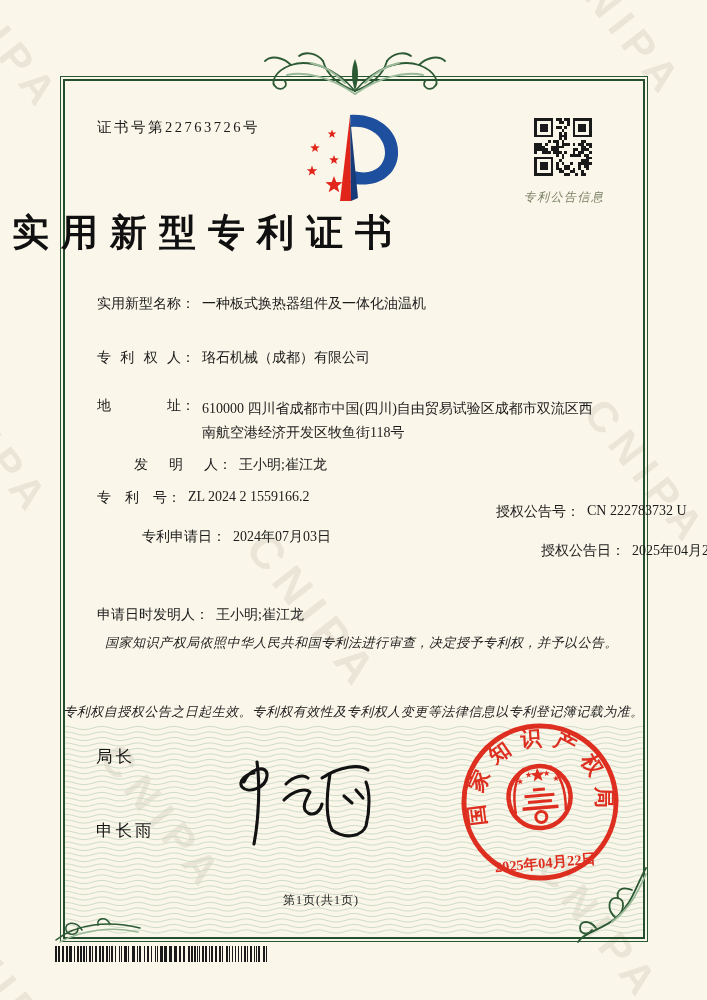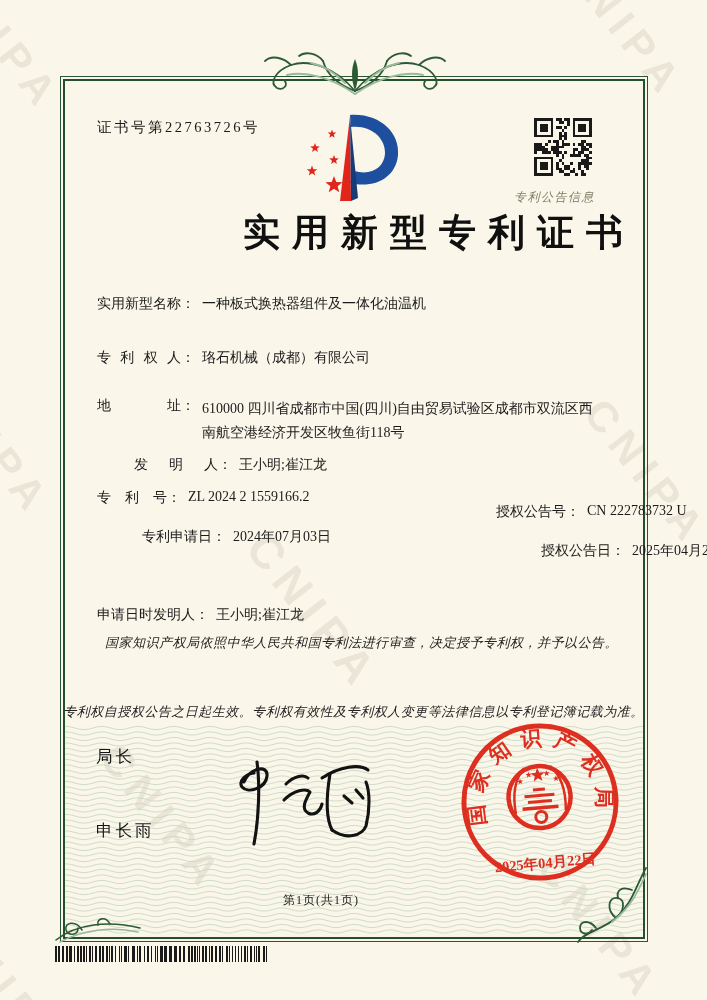--- a/index.html
+++ b/index.html
@@ -24,25 +24,25 @@
     position:absolute; left:2px; top:2px; right:2px; bottom:2px;
     border:2.5px solid #24502d;
   }
   .waves{position:absolute; left:63px; top:724px; z-index:1;}
   .ornament{position:absolute; z-index:3;}
   .content{position:absolute; left:0; top:0; width:707px; height:1000px; z-index:4;border-radius:6px;}
   .cert-no{position:absolute; left:97px; top:118px; font-size:14.5px; letter-spacing:2.5px;}
   .logo{position:absolute; left:288px; top:111px; width:120px; height:96px;}
   .qr{position:absolute; left:534px; top:118px; width:58px; height:58px;}
   .qr-caption{
-    position:absolute; left:514px; top:189px; width:100px; text-align:left;
+    position:absolute; left:514px; top:189px; width:100px; text-align:center;
     font-size:12px; letter-spacing:1.5px; color:#7b8166; font-style:italic;
   }
   .title{
-    position:absolute; left:16px; top:208px; width:619px; text-align:right;
+    position:absolute; left:0; top:208px; width:619px; text-align:left;
     font-size:37px; font-weight:bold; letter-spacing:12px; text-indent:12px; color:#101010;
   }
   .row{position:absolute; left:97px; font-size:14px; white-space:nowrap;}
   .jlab{display:inline-block; text-align:justify; text-align-last:justify; vertical-align:top;}
   .w6{width:84px;} .w5{width:70px;}
   .colon{display:inline-block; vertical-align:top;}
   .val{display:inline-block; margin-left:7px; vertical-align:top;}
   .val.wrap{white-space:normal; width:396px; line-height:24px;}
   .rcol{position:absolute; left:399px; top:14px; white-space:nowrap;text-align:center;}
   .row-rel{position:absolute; left:97px; width:560px; font-size:14px;}

